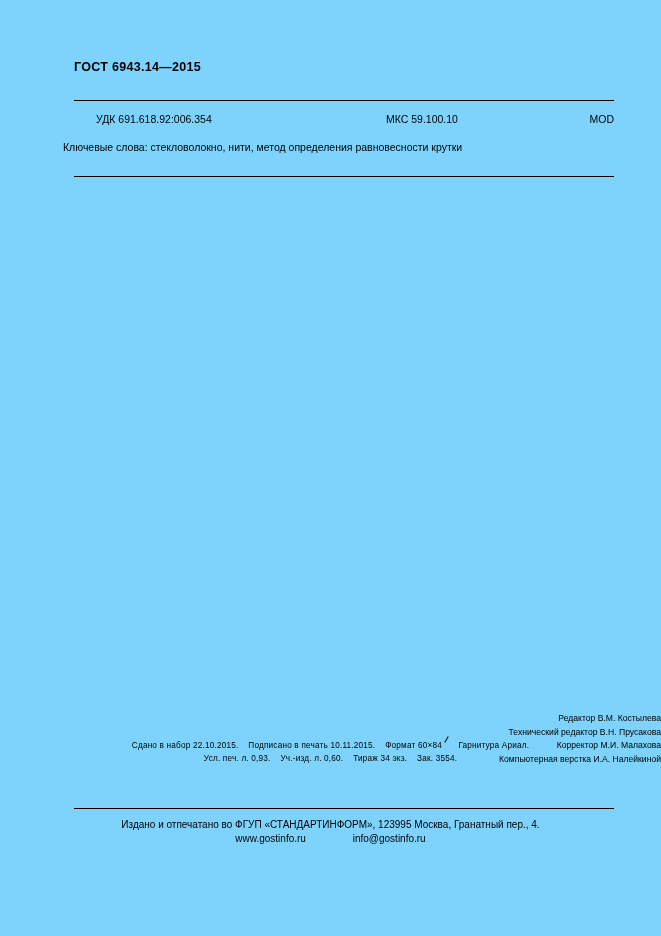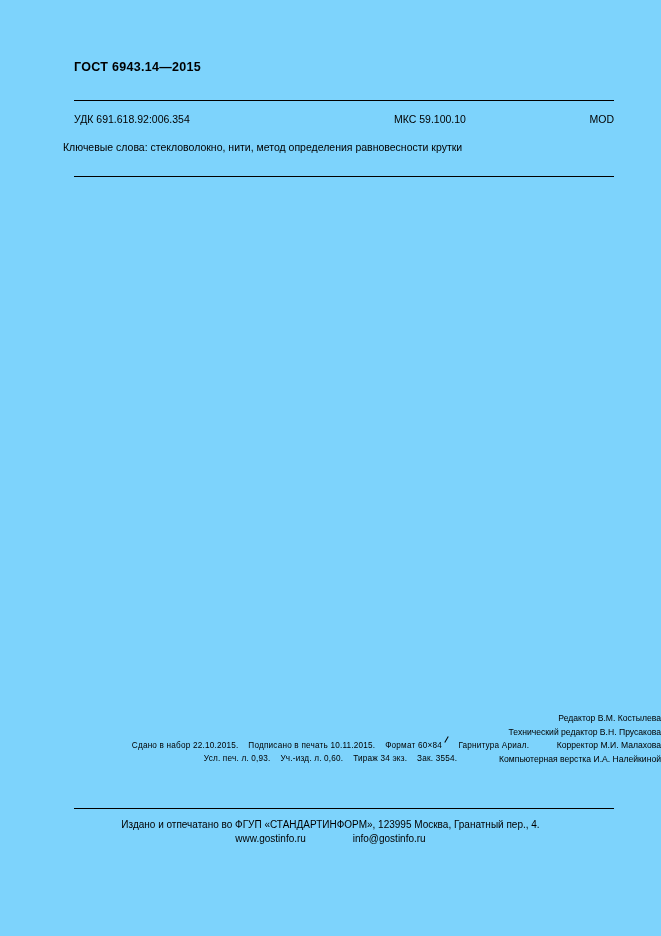--- a/index.html
+++ b/index.html
@@ -41,24 +41,24 @@
   .meta-row {
     position: absolute;
     left: 74px;
     top: 113px;
     width: 540px;
     font-size: 10.5px;
     display: flex;
     justify-content: space-between;
     align-items: baseline;
   }
-  .meta-udk { flex: 0 0 auto; }
+  .meta-udk { flex: 0 0 auto; margin-left: 22px; }
   .meta-mks {
     position: absolute;
-    left: 294px;
+    left: 286px;
     top: 0;
     padding-left: 26px;
   }
   .meta-mod { flex: 0 0 auto; }
 
   .keywords {
     position: absolute;
     left: 63px;
     top: 141px;
     width: 540px;

